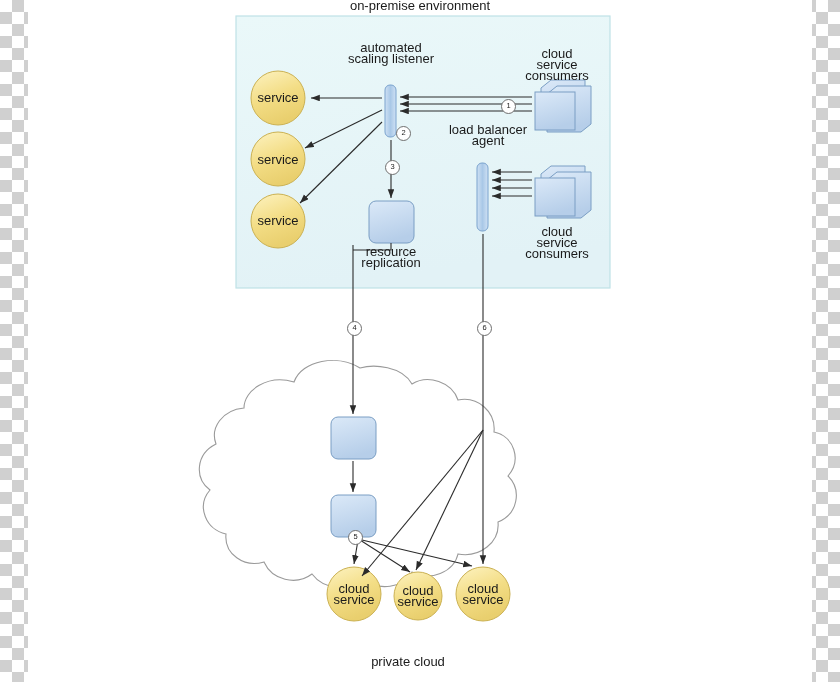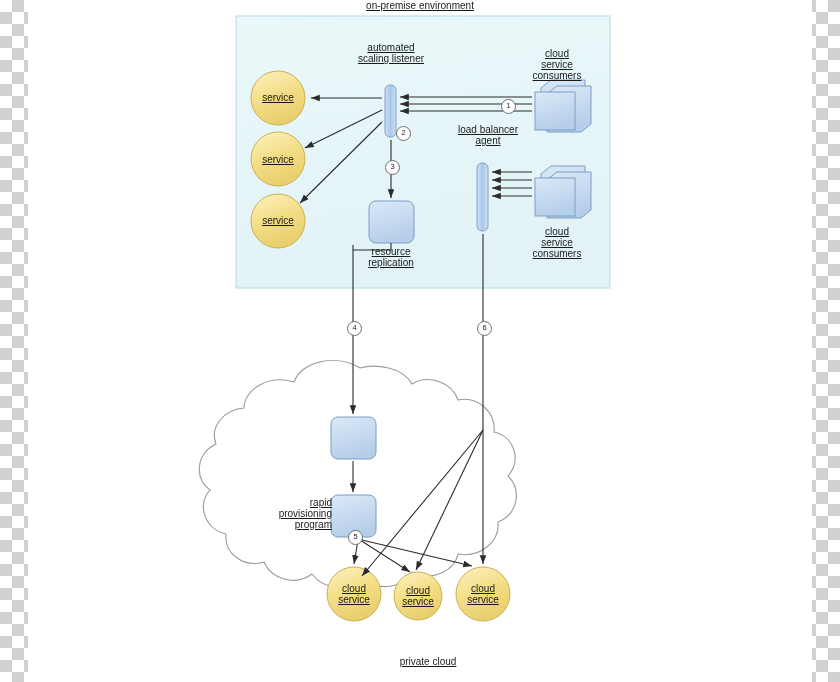--- a/index.html
+++ b/index.html
@@ -20,26 +20,25 @@
     background-position:0 0,12px 12px;
     background-color:#ffffff;
   }
   #white-plate{
     position:absolute;left:28px;top:0;width:784px;height:682px;background:#ffffff;
   }
   #stage{position:absolute;left:0;top:0;width:840px;height:682px;}
   svg{position:absolute;left:0;top:0;width:840px;height:682px;overflow:visible;}
   .lbl{
     position:absolute;
-    font-size:10px;
+    font-size:13px;
     line-height:11px;
     color:#1a1a1a;
     text-align:center;
     white-space:pre-line;
-    text-decoration:underline;
   }
   .circle-num{
     position:absolute;
     width:13px;height:13px;border-radius:50%;
     border:1px solid #6f6f6f;background:#ffffff;
     font-size:7.5px;line-height:12px;text-align:center;color:#222;
   }
 </style>
 </head>
 <body>
@@ -179,38 +178,35 @@
       <line x1="362" y1="540" x2="472" y2="566" marker-end="url(#arrow)"></line>
 
       <line x1="483" y1="234" x2="483" y2="430"></line>
       <line x1="483" y1="430" x2="362" y2="576" marker-end="url(#arrow)"></line>
       <line x1="483" y1="430" x2="416" y2="570" marker-end="url(#arrow)"></line>
       <line x1="483" y1="430" x2="483" y2="564" marker-end="url(#arrow)"></line>
     </g>
   </svg>
 
   <div class="lbl" style="left:300px;top:0px;width:240px;">on-premise environment</div>
-  <div class="lbl" style="left:328px;top:656px;width:200px;">private cloud</div>
+  <div class="lbl" style="left:308px;top:656px;width:200px;">private cloud</div>
 
   <div class="lbl" style="left:331px;top:42px;width:120px;text-align:center;">automated
 scaling listener</div>
   <div class="lbl" style="left:517px;top:48px;width:80px;">cloud
 service
 consumers</div>
   <div class="lbl" style="left:443px;top:124px;width:90px;">load balancer
 agent</div>
   <div class="lbl" style="left:517px;top:226px;width:80px;">cloud
 service
 consumers</div>
   <div class="lbl" style="left:351px;top:246px;width:80px;">resource
 replication</div>
 
-  <div class="lbl" style="left:248px;top:497px;width:84px;text-align:right;">rapid
-provisioning
-program</div>
 
   <div class="lbl" style="left:248px;top:92px;width:60px;">service</div>
   <div class="lbl" style="left:248px;top:154px;width:60px;">service</div>
   <div class="lbl" style="left:248px;top:215px;width:60px;">service</div>
 
   <div class="lbl" style="left:324px;top:583px;width:60px;">cloud
 service</div>
   <div class="lbl" style="left:390px;top:585px;width:56px;">cloud
 service</div>
   <div class="lbl" style="left:453px;top:583px;width:60px;">cloud

